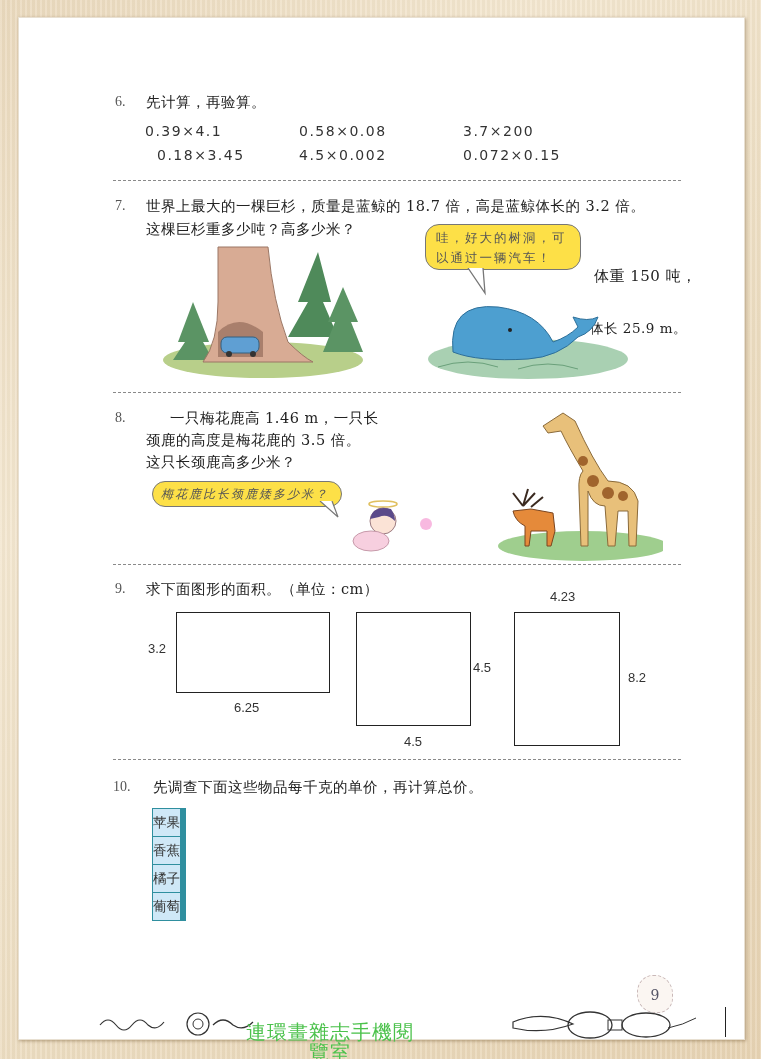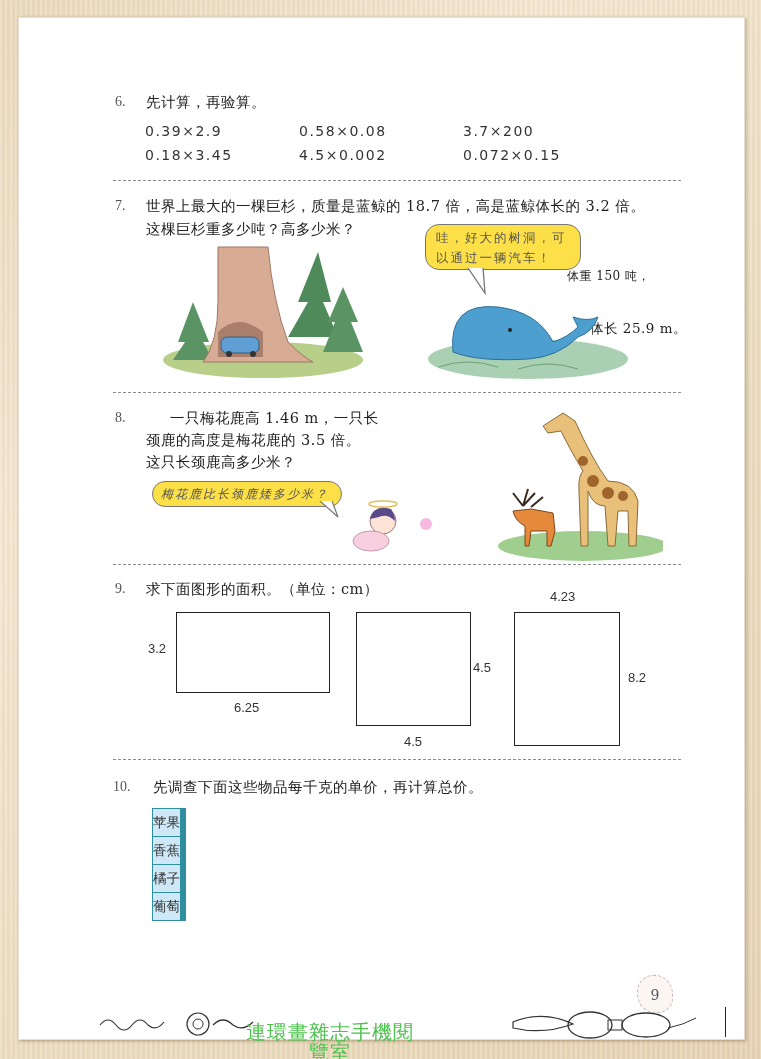--- a/index.html
+++ b/index.html
@@ -52,24 +52,24 @@
 </head>
 <body>
 
 <div class="frame-texture"></div>
 
 <div class="page">
 
   <div>
     <span class="abs qnum" style="left:97px; top:77px;">6.</span>
     <span class="abs qtext" style="left:128px; top:74px;">先计算，再验算。</span>
-    <span class="abs calc" style="left:127px; top:106px;">0.39×2.9</span>
+    <span class="abs calc" style="left:127px; top:106px;">0.39×4.1</span>
     <span class="abs calc" style="left:281px; top:106px;">0.58×0.08</span>
     <span class="abs calc" style="left:445px; top:106px;">3.7×200</span>
-    <span class="abs calc" style="left:127px; top:130px;">0.18×3.45</span>
+    <span class="abs calc" style="left:139px; top:130px;">0.18×3.45</span>
     <span class="abs calc" style="left:281px; top:130px;">4.5×0.002</span>
     <span class="abs calc" style="left:445px; top:130px;">0.072×0.15</span>
   </div>
   <div class="dash" style="top:163px; left:95px;"></div>
 
   <div>
     <span class="abs qnum" style="left:97px; top:181px;">7.</span>
     <span class="abs qtext" style="left:128px; top:178px; white-space:nowrap;">世界上最大的一棵巨杉，质量是蓝鲸的 18.7 倍，高是蓝鲸体长的 3.2 倍。</span>
     <span class="abs qtext" style="left:128px; top:201px;">这棵巨杉重多少吨？高多少米？</span>
 
@@ -86,21 +86,21 @@
     </svg>
 
     <div class="bubble" style="left:407px; top:207px; width:156px; height:46px; padding:3px 10px;">
       <div>哇，好大的树洞，可</div>
       <div>以通过一辆汽车！</div>
     </div>
     <svg class="abs" style="left:445px; top:251px;" width="40" height="30">
       <path d="M5,0 L22,25 L20,0" fill="#fff" stroke="#777" stroke-width="1.3"></path>
     </svg>
 
-    <span class="abs qtext" style="left:549px; top:248px; font-size:12px;">体重 150 吨，</span>
+    <span class="abs qtext" style="left:576px; top:248px; font-size:15px;">体重 150 吨，</span>
     <span class="abs qtext" style="left:572px; top:268px; font-size:13.5px;margin-top:32px;">体长 25.9 m。</span>
 
     <svg class="abs" style="left:410px; top:280px;" width="200" height="85">
       <ellipse cx="100" cy="62" rx="100" ry="20" fill="#a9d0b2"></ellipse>
       <path d="M25,55 Q20,5 70,10 Q110,15 125,45 Q140,40 150,30 L145,20 Q160,25 170,20 Q165,35 150,40 Q130,60 100,62 Q50,65 25,55 Z" fill="#4d9fd0" stroke="#2d6f99" stroke-width="1"></path>
       <circle cx="82" cy="33" r="2" fill="#222"></circle>
       <path d="M10,70 Q40,60 70,70 M90,72 Q120,62 150,72" stroke="#6aa07a" fill="none"></path>
     </svg>
   </div>
   <div class="dash" style="top:375px; left:95px;"></div>

